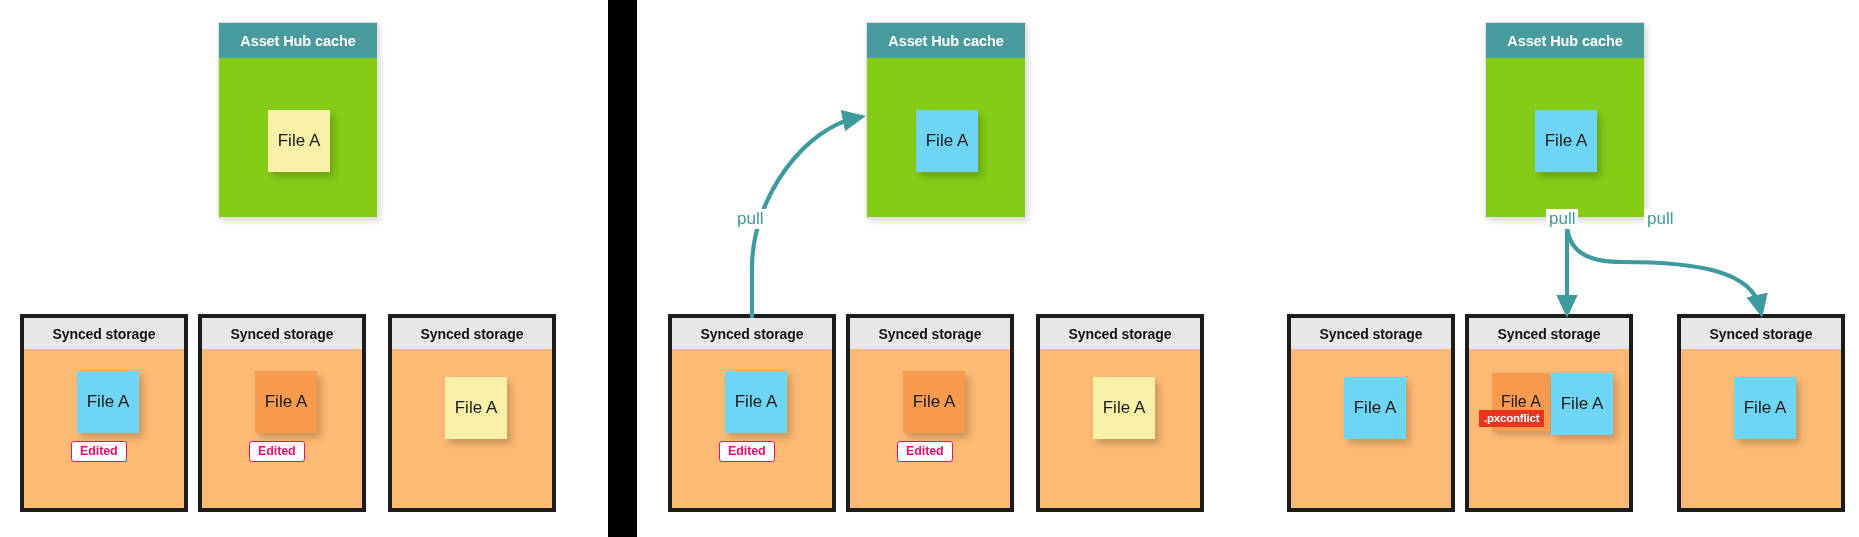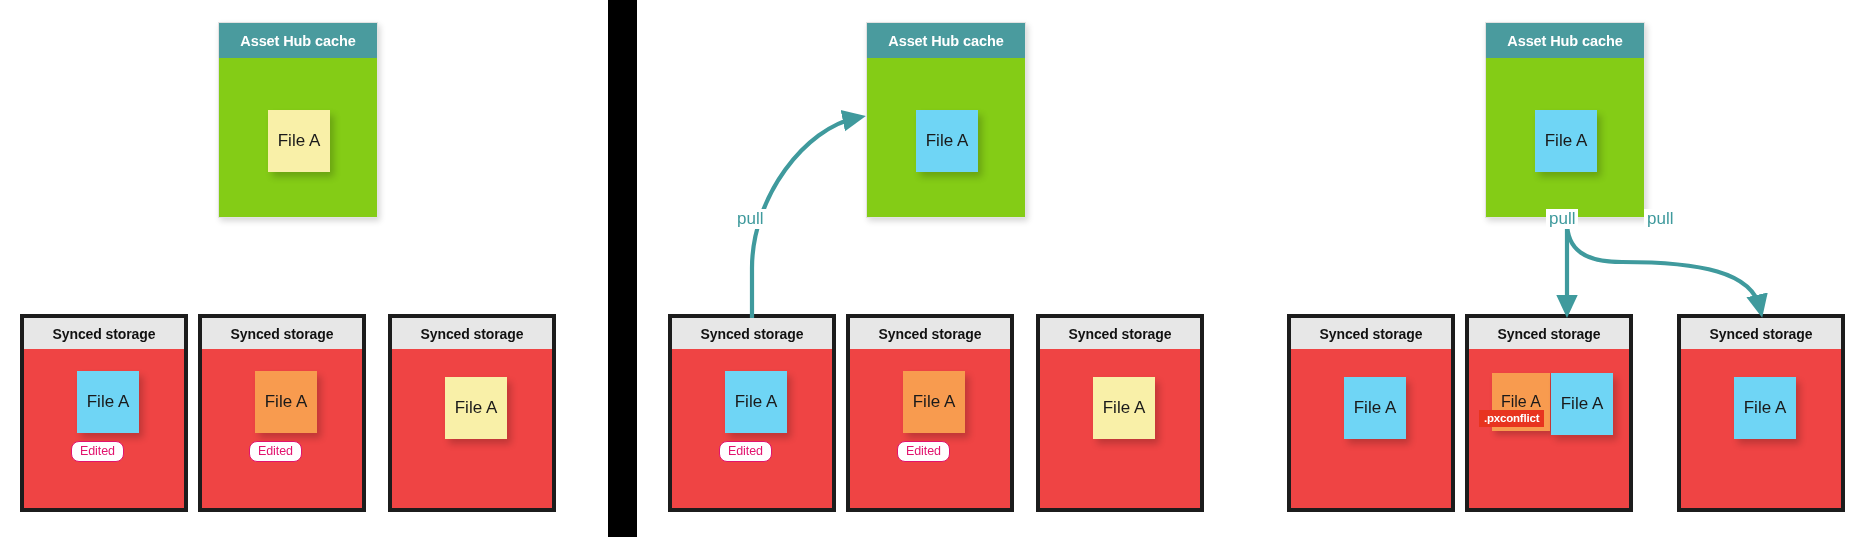--- a/index.html
+++ b/index.html
@@ -53,21 +53,21 @@
   .cache-body {
     position: relative;
     height: calc(100% - 35px);
   }
 
   
   .storage-box {
     position: absolute;
     width: 168px;
     height: 198px;
-    background: #ef4444;
+    background: #fdba74;
     border: 4px solid #1c1c1c;
     box-sizing: border-box;
   }
   .storage-header {
     height: 31px;
     background: #e7e7e7;
     color: #111111;
     font-size: 14px;
     font-weight: bold;
     display: flex;
@@ -97,24 +97,24 @@
   .note.yellow { background: #f9f0a8; }
   .note.blue   { background: #6fd5f5; }
   .note.orange { background: #f89b4f; }
 
   .note.conflicted { box-shadow: 3px 4px 6px rgba(0,0,0,0.20); }
 
   
   .badge-edited {
     position: absolute;
     font-size: 12.5px;
-    font-weight: normal;
+    font-weight: bold;
     color: #e2136e;
     border: 1.6px solid #e2136e;
-    border-radius: 8px;
+    border-radius: 3px;
     padding: 2px 8px 3px 8px;
     background: #ffffff;
     letter-spacing: -0.1px;
     white-space: nowrap;
   }
   .badge-conflict {
     position: absolute;
     font-size: 11.5px;
     font-weight: bold;
     color: #ffffff;

